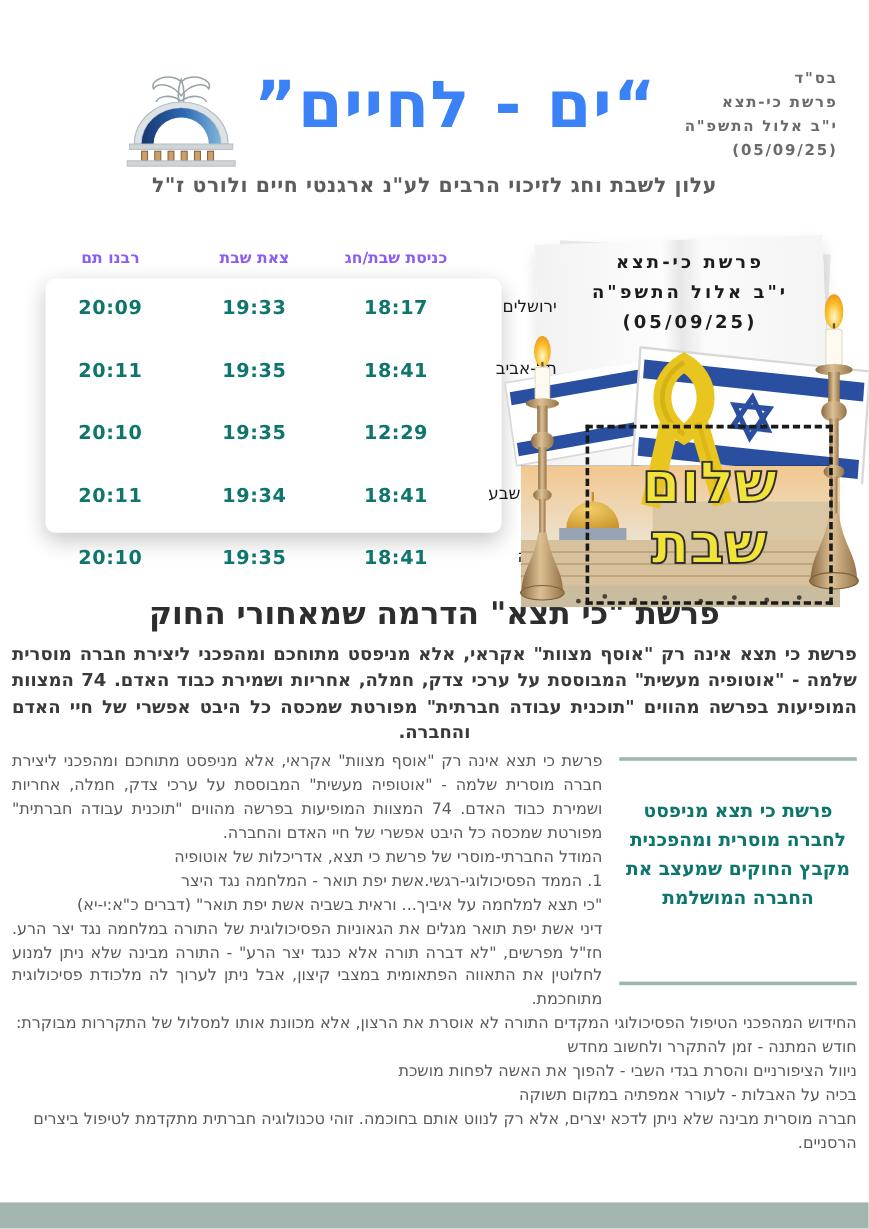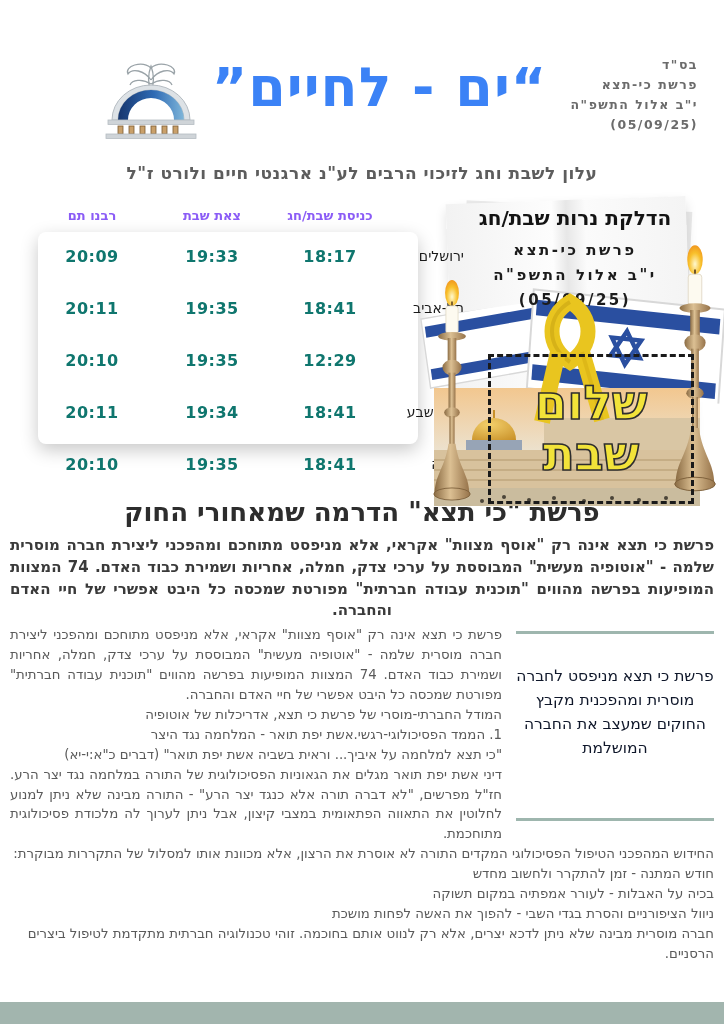--- a/index.html
+++ b/index.html
@@ -13,21 +13,21 @@
   .meta-block {
     position:absolute; top:55px; right:26px; text-align:right;
     font-size:12.5px; line-height:1.6; color:#6b6b6b; letter-spacing:1.5px; font-weight:bold;
   }
   .page-title {
     position:absolute; top:56px; left:200px; right:165px; text-align:center;
     font-size:54px; font-weight:bold; color:#3b82f6; letter-spacing:1px; white-space:nowrap;
   }
   .logo { position:absolute; top:58px; left:98px; width:106px; height:88px; }
   .subtitle {
-    position:absolute; top:163px; left:0; right:0; text-align:center;
+    position:absolute; top:145px; left:0; right:0; text-align:center;
     font-size:17px; font-weight:bold; color:#5d5d5d; letter-spacing:0.5px;
   }
   
   .times-wrap { position:absolute; top:208px; left:32px; width:432px; }
   .times-card {
     position:absolute; top:24px; right:46px; left:6px; height:212px;
     background:#fff; border-radius:8px; box-shadow:0 6px 18px rgba(0,0,0,0.22); z-index:0;
   }
   .times-grid { position:relative; z-index:1; display:grid;
     grid-template-columns:76px 116px 120px 120px; }
@@ -63,22 +63,22 @@
   .shabbat-box span { font-size:47px; font-weight:800; color:#f2e339; line-height:1.08;
     -webkit-text-stroke:1.6px #2e2e2e; text-shadow:0 0 1px #2e2e2e; }
   
   .article { position:absolute; top:497px; left:10px; right:10px; }
   .article h1 { text-align:center; font-size:26px; font-weight:800; color:#2d2d2d; margin-bottom:8px; }
   .lead { font-size:15px; font-weight:bold; color:#3a3a3a; line-height:1.45;
     text-align:justify; text-align-last:center; margin-bottom:3px; }
   .pull-quote {
     float:right; width:198px; height:190px; margin:6px 0 8px 14px;
     border-top:3px solid #9eb6ae; border-bottom:3px solid #9eb6ae;
-    padding-top:30px; text-align:center; font-size:15.5px; font-weight:400;
-    line-height:1.55; color:#0f172a;
+    padding-top:30px; text-align:center; font-size:15.5px; font-weight:700;
+    line-height:1.55; color:#0f766e;
   }
   .body-p { font-size:13.3px; color:#5a5a5a; line-height:1.5; text-align:right; }
   .body-p.justify { text-align:justify; text-align-last:right; }
   
   .footer-bar { position:absolute; left:0; right:0; bottom:0; height:22px; background:#a2b5ae; }
 </style>
 </head>
 <body>
 
 <div class="page">
@@ -156,21 +156,20 @@
       <div class="tg-time">19:35</div>
       <div class="tg-time">20:10</div>
     </div>
   </div>
 
   <div class="collage">
     <div class="book-back"></div>
     <div class="book-front"></div>
 
     <div class="book-text">
-      <div class="bt-title">הדלקת נרות שבת/חג</div>
       <div class="bt-line">פרשת כי-תצא</div>
       <div class="bt-line">י"ב אלול התשפ"ה</div>
       <div class="bt-line" style="direction:ltr">(05/09/25)</div>
     </div>
 
     <div class="flag flag1">
       <svg viewBox="0 0 200 105" width="138">
         <rect x="2" y="2" width="196" height="101" fill="#ffffff" stroke="#d8d8d8" stroke-width="2" transform="skewY(-2)"></rect>
         <rect x="6" y="14" width="188" height="16" fill="#2a4fa0" transform="skewY(-2)"></rect>
         <rect x="6" y="76" width="188" height="16" fill="#2a4fa0" transform="skewY(-2)"></rect>
@@ -291,19 +290,19 @@
     <h1>פרשת "כי תצא" הדרמה שמאחורי החוק</h1>
     <p class="lead">פרשת כי תצא אינה רק "אוסף מצוות" אקראי, אלא מניפסט מתוחכם ומהפכני ליצירת חברה מוסרית שלמה - "אוטופיה מעשית" המבוססת על ערכי צדק, חמלה, אחריות ושמירת כבוד האדם. 74 המצוות המופיעות בפרשה מהווים "תוכנית עבודה חברתית" מפורטת שמכסה כל היבט אפשרי של חיי האדם והחברה.</p>
     <div class="pull-quote">פרשת כי תצא מניפסט לחברה מוסרית ומהפכנית מקבץ החוקים שמעצב את החברה המושלמת</div>
     <p class="body-p justify">פרשת כי תצא אינה רק "אוסף מצוות" אקראי, אלא מניפסט מתוחכם ומהפכני ליצירת חברה מוסרית שלמה - "אוטופיה מעשית" המבוססת על ערכי צדק, חמלה, אחריות ושמירת כבוד האדם. 74 המצוות המופיעות בפרשה מהווים "תוכנית עבודה חברתית" מפורטת שמכסה כל היבט אפשרי של חיי האדם והחברה.</p>
     <p class="body-p">המודל החברתי-מוסרי של פרשת כי תצא, אדריכלות של אוטופיה</p>
     <p class="body-p">1. הממד הפסיכולוגי-רגשי.אשת יפת תואר - המלחמה נגד היצר</p>
     <p class="body-p">"כי תצא למלחמה על איביך... וראית בשביה אשת יפת תואר" (דברים כ"א:י-יא)</p>
     <p class="body-p justify">דיני אשת יפת תואר מגלים את הגאוניות הפסיכולוגית של התורה במלחמה נגד יצר הרע. חז"ל מפרשים, "לא דברה תורה אלא כנגד יצר הרע" - התורה מבינה שלא ניתן למנוע לחלוטין את התאווה הפתאומית במצבי קיצון, אבל ניתן לערוך לה מלכודת פסיכולוגית מתוחכמת.</p>
     <p class="body-p">החידוש המהפכני הטיפול הפסיכולוגי המקדים התורה לא אוסרת את הרצון, אלא מכוונת אותו למסלול של התקררות מבוקרת:</p>
     <p class="body-p">חודש המתנה - זמן להתקרר ולחשוב מחדש</p>
+    <p class="body-p">ניוול הציפורניים והסרת בגדי השבי - להפוך את האשה לפחות מושכת</p>
     <p class="body-p">בכיה על האבלות - לעורר אמפתיה במקום תשוקה</p>
-    <p class="body-p">ניוול הציפורניים והסרת בגדי השבי - להפוך את האשה לפחות מושכת</p>
     <p class="body-p">חברה מוסרית מבינה שלא ניתן לדכא יצרים, אלא רק לנווט אותם בחוכמה. זוהי טכנולוגיה חברתית מתקדמת לטיפול ביצרים הרסניים.</p>
   </div>
 
   <div class="footer-bar"></div>
 </div>
 
 </body></html>

